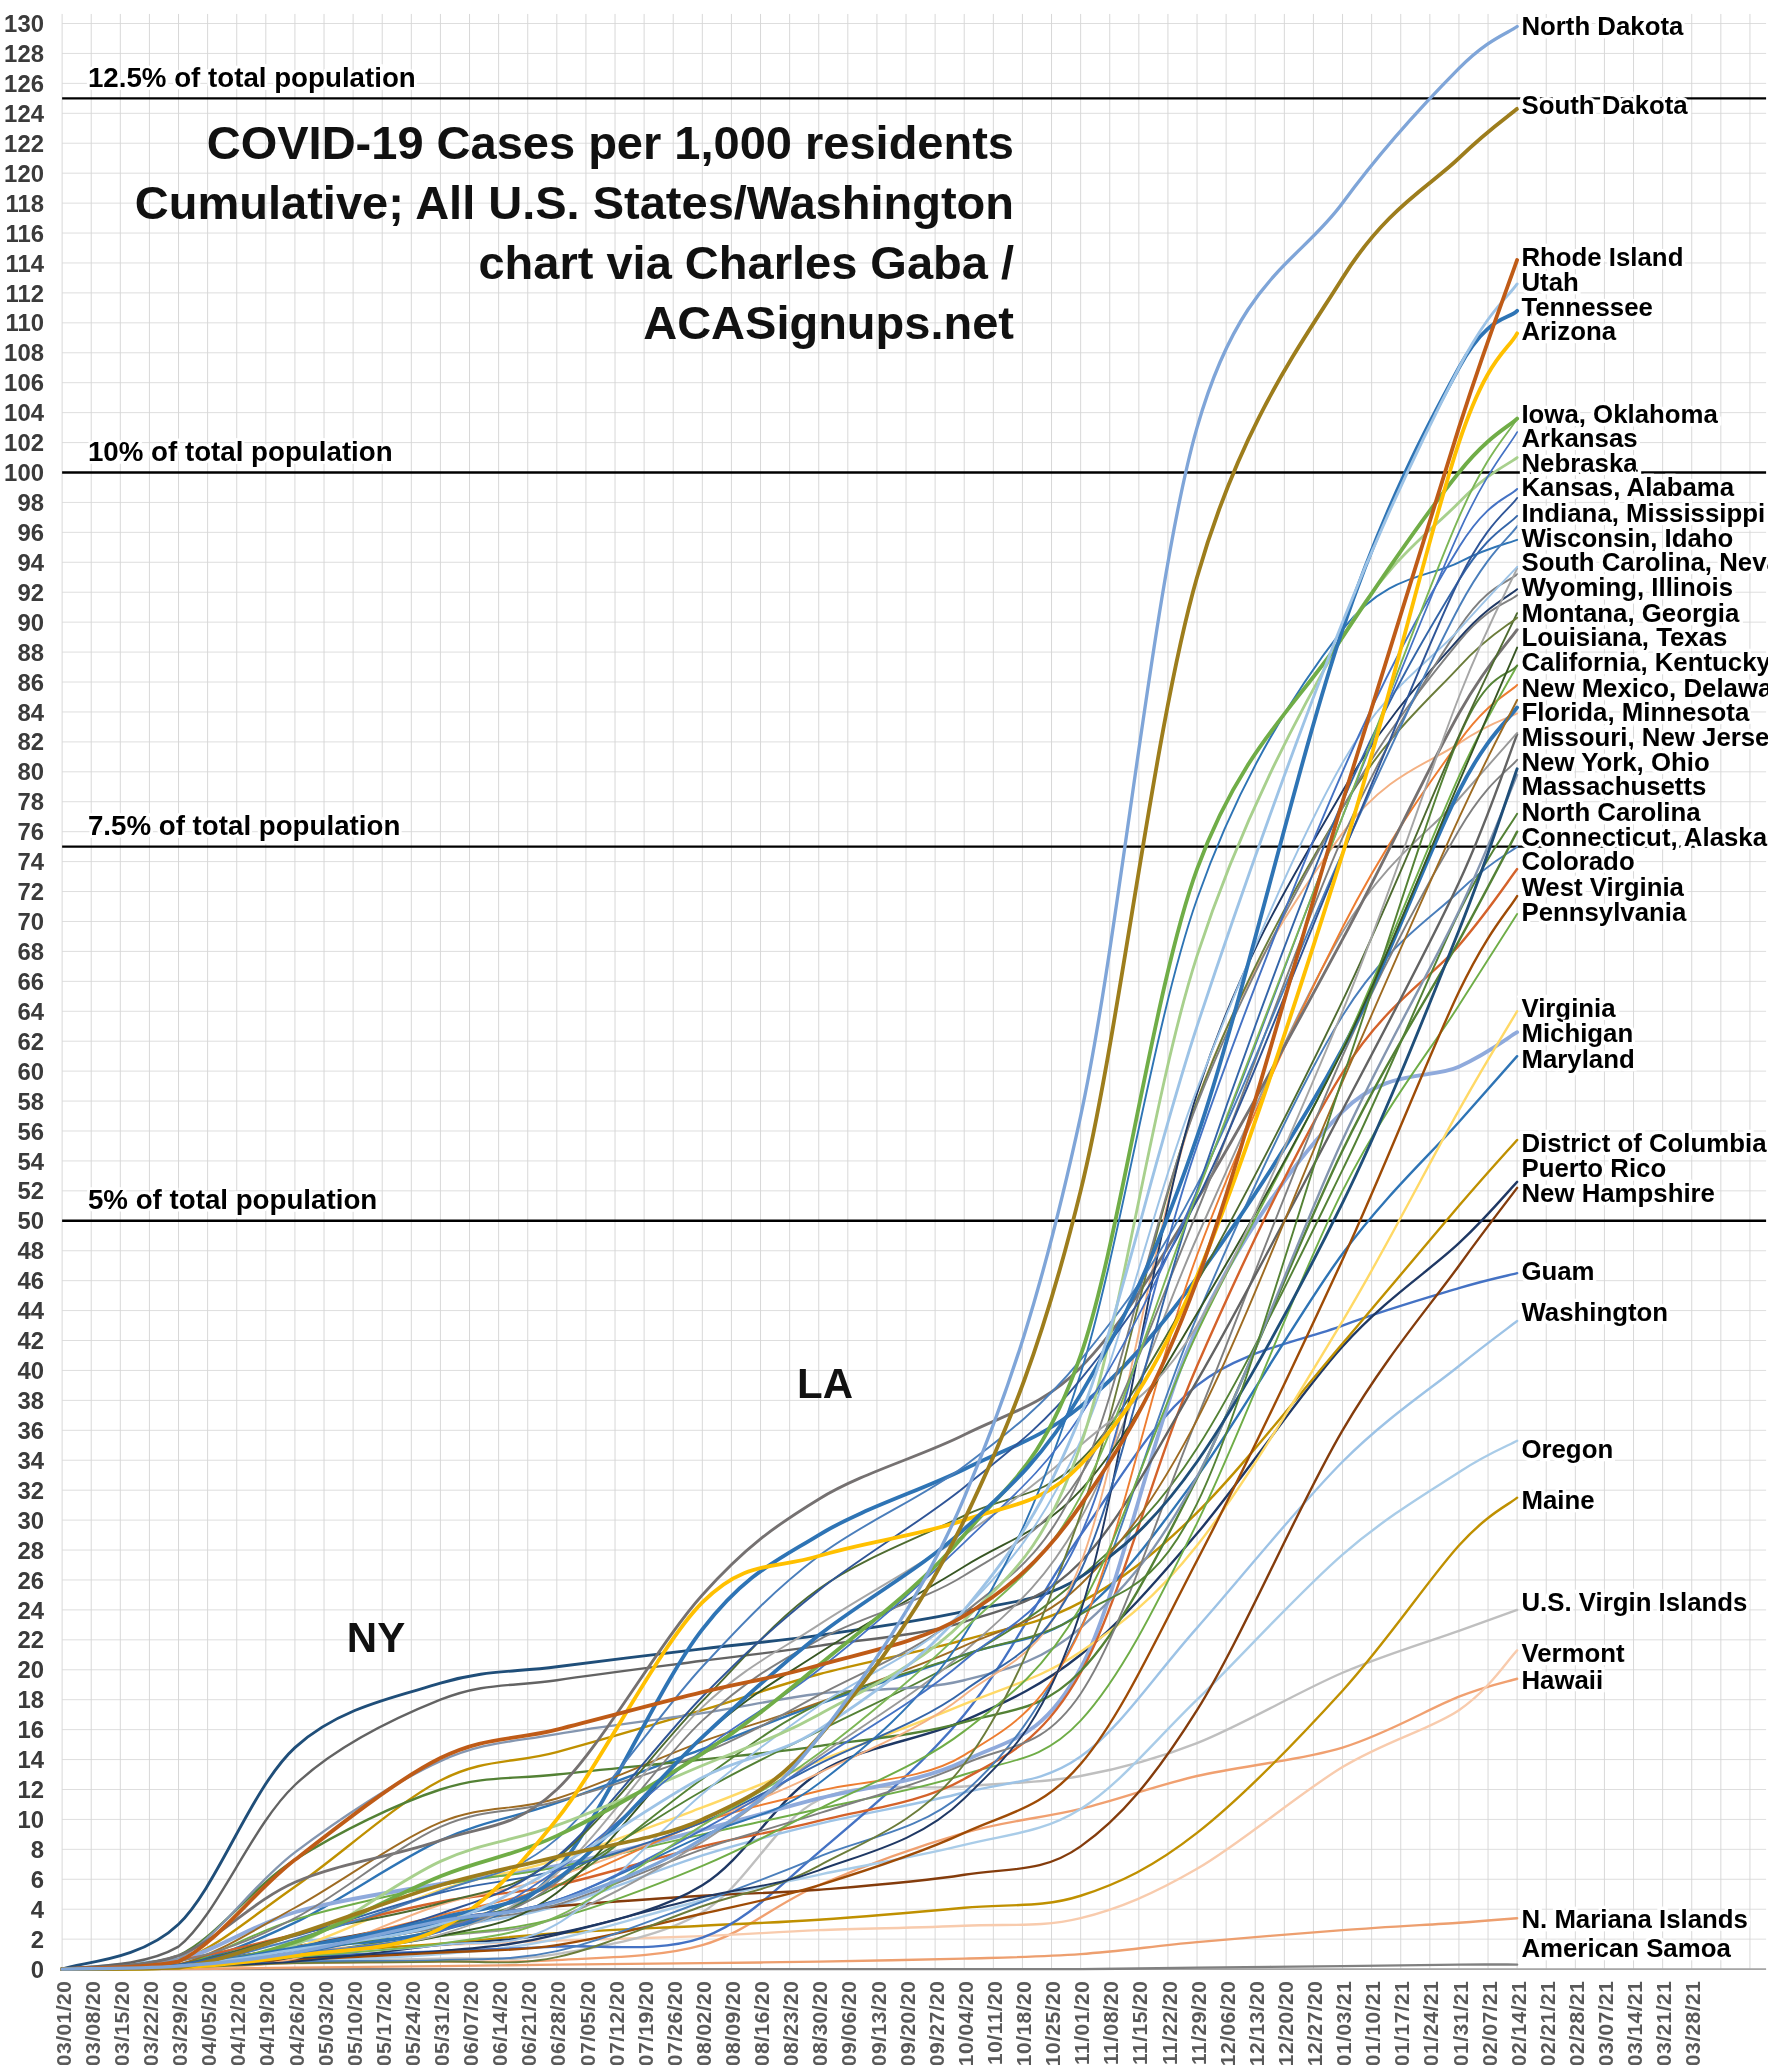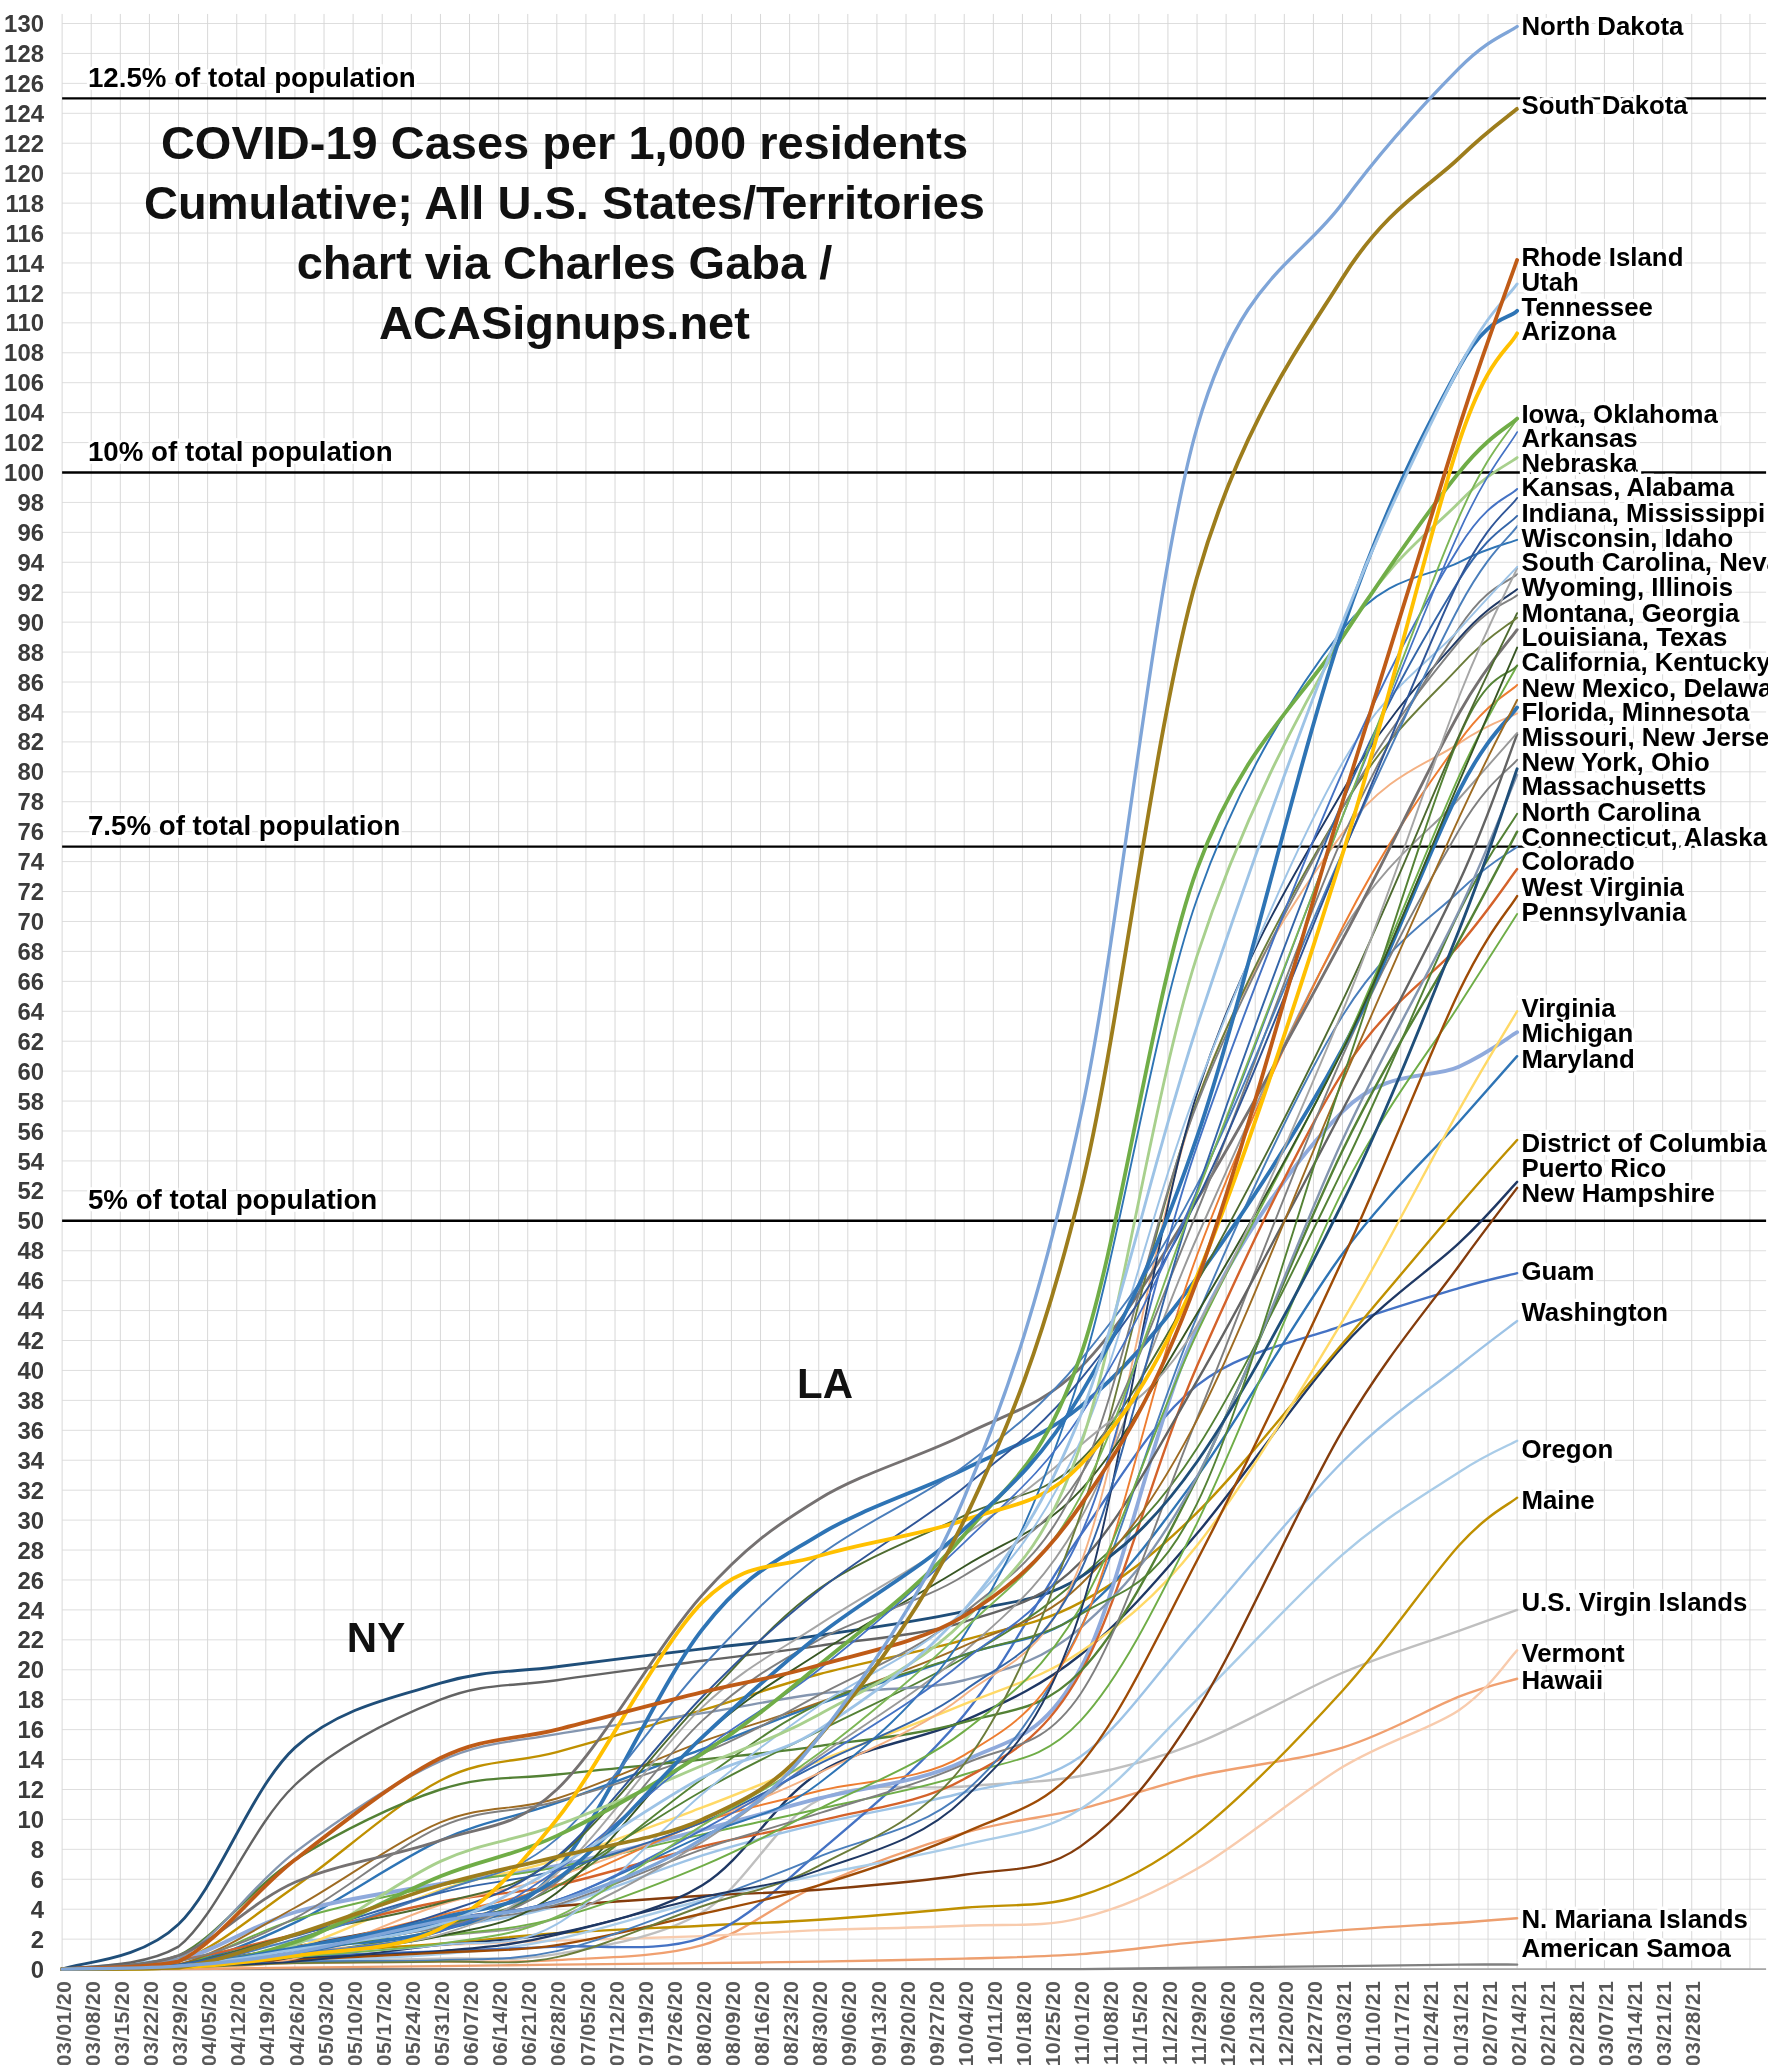--- a/index.html
+++ b/index.html
@@ -1,18 +1,18 @@
 <!DOCTYPE html>
 <html><head>
 <meta charset="utf-8">
 <style>
   html,body{margin:0;padding:0;background:#ffffff;}
   body{width:1768px;height:2066px;position:relative;font-family:"Liberation Sans","DejaVu Sans",sans-serif;overflow:hidden;}
   #chart-svg{position:absolute;left:0;top:0;}
-  .title-block{position:absolute;left:115px;top:113px;width:899px;text-align:center;z-index:5;pointer-events:none;}
+  .title-block{position:absolute;left:115px;top:113px;width:899px;text-align:right;z-index:5;pointer-events:none;}
   .title-block span{display:block;font-size:47px;line-height:60px;font-weight:700;color:#111111;letter-spacing:0px;}
   .annotation{position:absolute;font-size:42px;font-weight:700;color:#111111;z-index:6;transform:translate(-50%,-100%);}
   .grid{stroke:#dcdcdc;stroke-width:1;}
   .grid-v{stroke:#d6d6d6;stroke-width:1;}
   .refline{stroke:#000000;stroke-width:2.5;}
   .axisline{stroke:#a6a6a6;stroke-width:2;}
   .ytick{font-size:25px;font-weight:700;fill:#3b3b3b;}
   .xtick{font-size:22px;font-weight:700;fill:#595959;letter-spacing:0.5px;}
   .reflabel{font-size:29px;font-weight:700;fill:#000000;paint-order:stroke;stroke:#ffffff;stroke-width:6px;}
   .statelabel{font-size:27px;font-weight:700;fill:#000000;paint-order:stroke;stroke:#ffffff;stroke-width:7px;}
@@ -374,19 +374,19 @@
     <text x="1592" y="1578.842" class="statelabel">Maine</text>
     <text x="1592" y="1685.33" class="statelabel">U.S. Virgin Islands</text>
     <text x="1592" y="1738.574" class="statelabel">Vermont</text>
     <text x="1592" y="1766.762" class="statelabel">Hawaii</text>
     <text x="1592" y="2017.3220000000001" class="statelabel">N. Mariana Islands</text>
     <text x="1592" y="2047.076" class="statelabel">American Samoa</text>
   </svg>
 
 <div class="title-block">
   <span>COVID-19 Cases per 1,000 residents</span>
-  <span>Cumulative; All U.S. States/Territories</span>
+  <span>Cumulative; All U.S. States/Washington</span>
   <span>chart via Charles Gaba / ACASignups.net</span>
 </div>
 
 <div class="annotation" id="anno-0" style="left: 376px; top: 1662px;">NY</div>
 <div class="annotation" id="anno-1" style="left: 825px; top: 1408px;">LA</div>
 
 
 </body></html>

